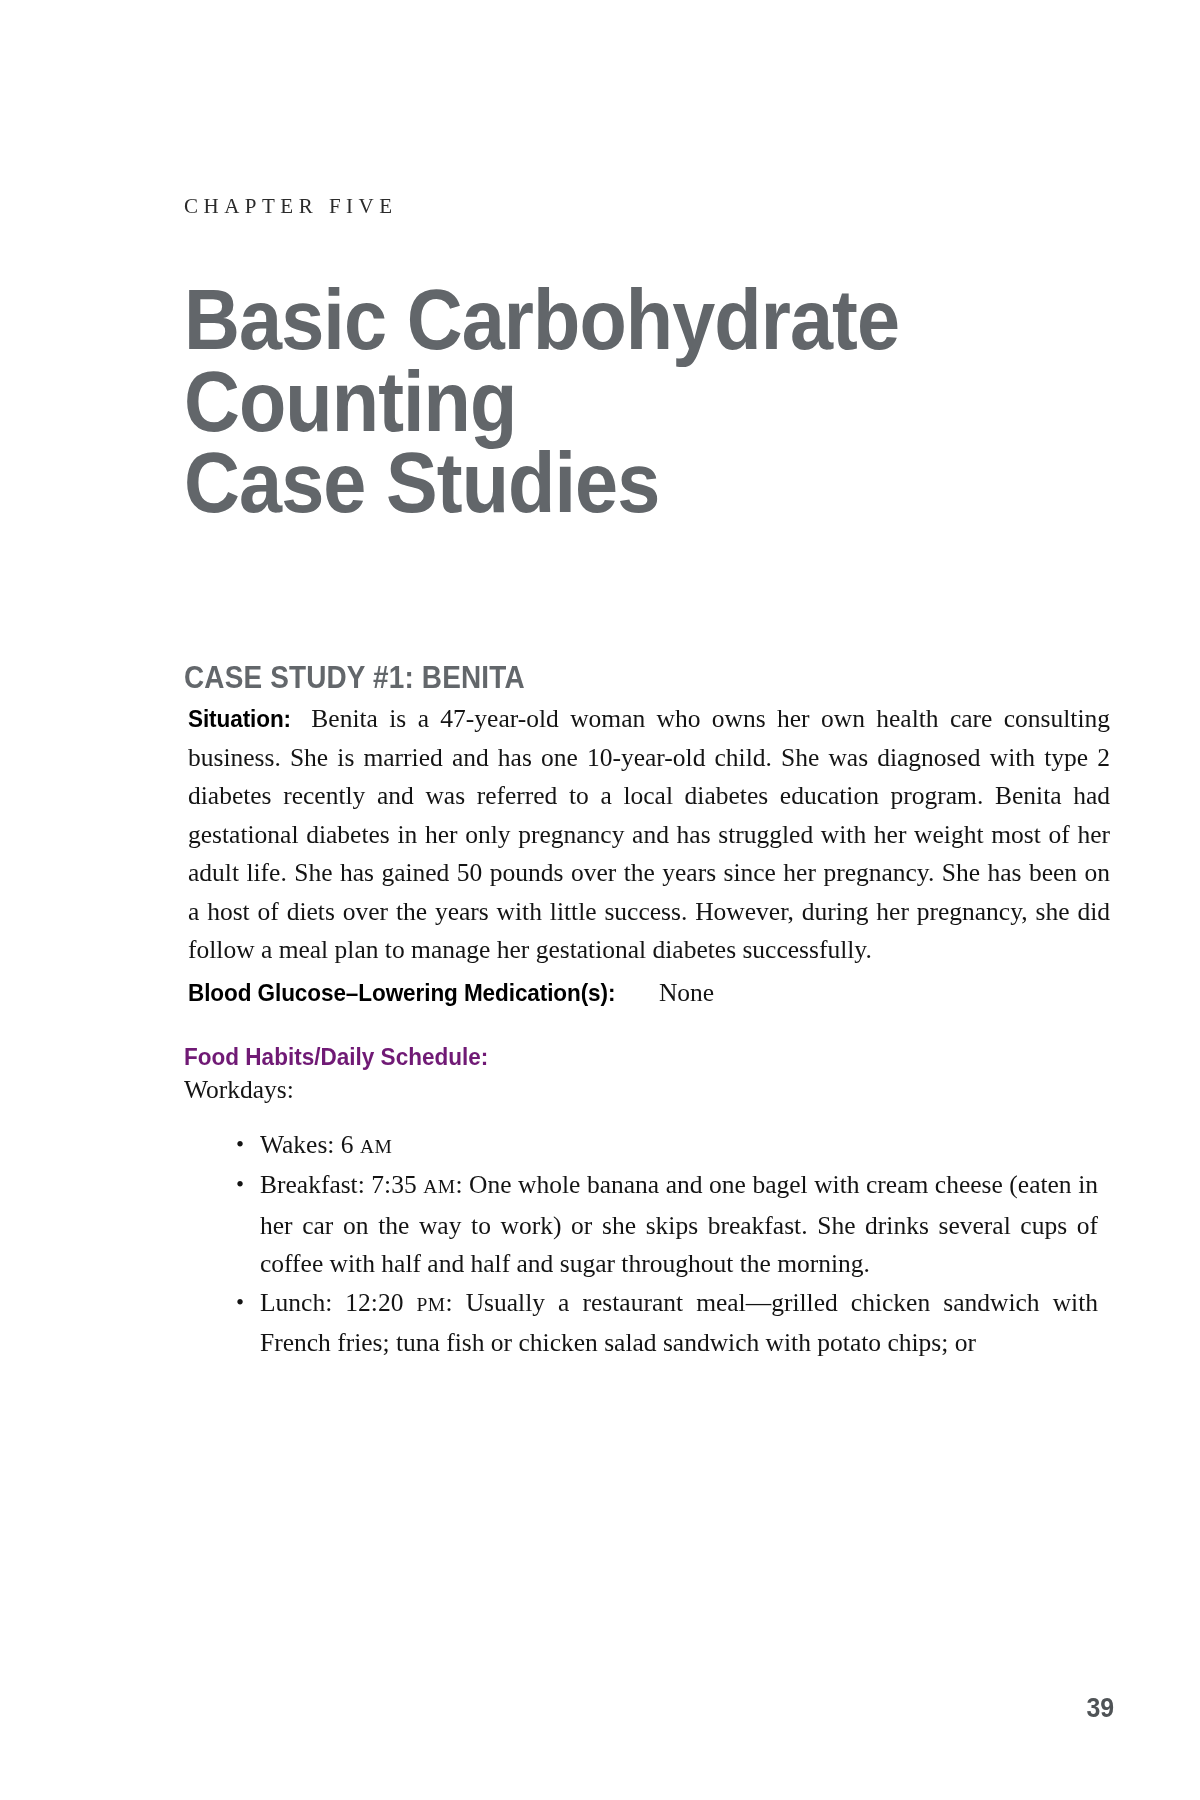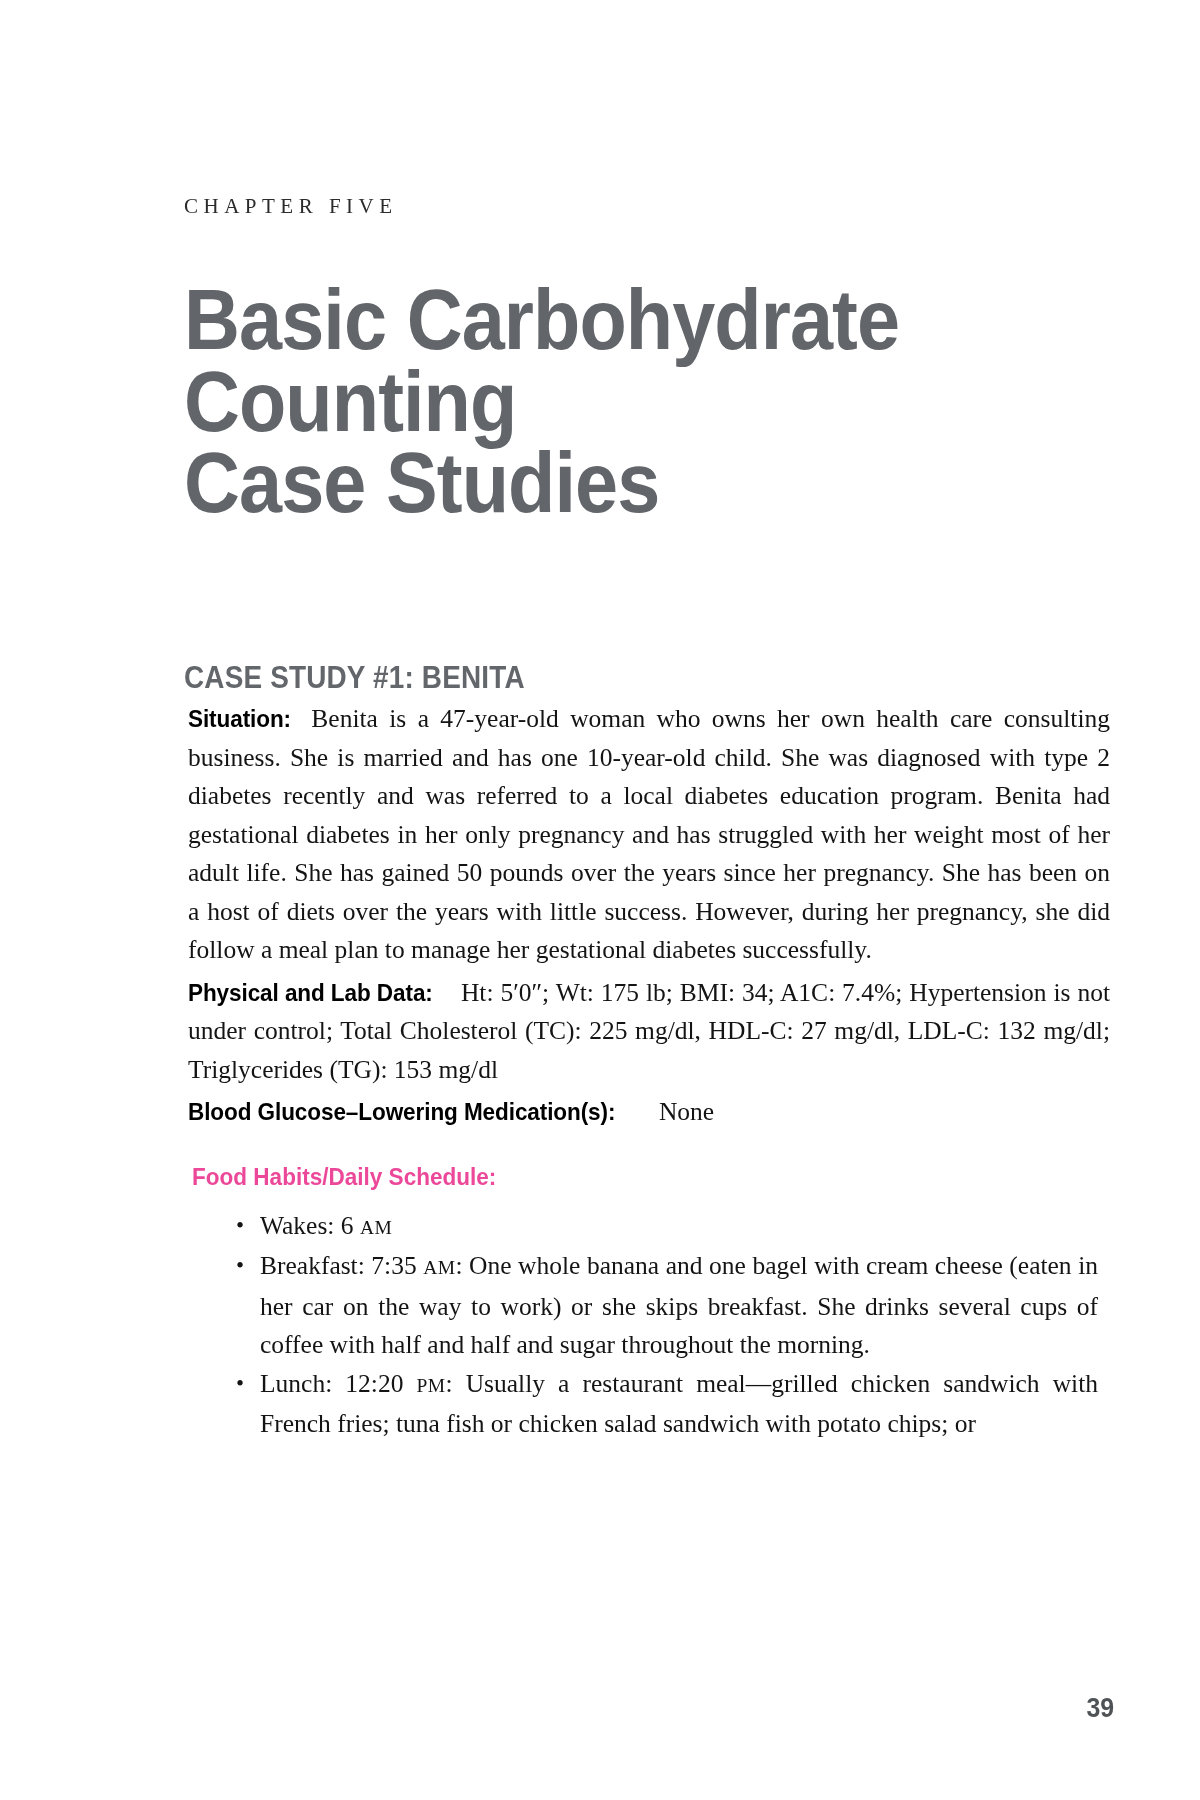--- a/index.html
+++ b/index.html
@@ -86,25 +86,25 @@
     font-weight: bold;
     font-size: 24.5px;
     color: #000;
     letter-spacing: -0.1px;
     display: inline-block;
     transform: scaleX(0.92);
     transform-origin: left center;
   }
 
   .standalone-heading {
-    margin: 8px;
+    margin: 0;
     font-family: "Liberation Sans Narrow", "Liberation Sans", sans-serif;
     font-weight: bold;
     font-size: 24.5px;
-    color: #ec4899;
+    color: #701a75;
     display: block;
   }
   .standalone-heading span {
     display: inline-block;
     transform: scaleX(0.92);
     transform-origin: left center;
   }
 
   .plain-line {
     margin: 0;
@@ -166,26 +166,26 @@
     <div class="chapter-title">
       <span class="tline">Basic Carbohydrate</span>
       <span class="tline">Counting</span>
       <span class="tline">Case Studies</span>
     </div>
 
     <div class="section-heading">CASE STUDY #1: BENITA</div>
 
     <p class="body gap-lg"><span class="runin">Situation:</span><span> Benita is a 47-year-old woman who owns her own health care consulting business. She is married and has one 10-year-old child. She was diagnosed with type 2 diabetes recently and was referred to a local diabetes education program. Benita had gestational diabetes in her only pregnancy and has struggled with her weight most of her adult life. She has gained 50 pounds over the years since her pregnancy. She has been on a host of diets over the years with little success. However, during her pregnancy, she did follow a meal plan to manage her gestational diabetes successfully.</span></p>
 
-    <p class="body gap-md"><span class="runin">Physical and Lab Data:</span><span> Ht: 5′0″; Wt: 175 lb; BMI: 34; A1C: 7.4%; Hypertension is not under control; Total Cholesterol (TC): 225 mg/dl, HDL-C: 27 mg/dl, LDL-C: 132 mg/dl; Triglycerides (TG): 153 mg/dl</span></p>
 
     <p class="body gap-md"><span class="runin">Blood Glucose–Lowering Medication(s):</span><span> None</span></p>
 
     <div class="gap-md">
       <div class="standalone-heading"><span>Food Habits/Daily Schedule:</span></div>
+      <div class="plain-line">Workdays:</div>
 
       <ul class="bullets">
         <li><span>Wakes: 6 </span><span class="sc">AM</span><span></span></li>
         <li><span>Breakfast: 7:35 </span><span class="sc">AM</span><span>: One whole banana and one bagel with cream cheese (eaten in her car on the way to work) or she skips breakfast. She drinks several cups of coffee with half and half and sugar throughout the morning.</span></li>
         <li><span>Lunch: 12:20 </span><span class="sc">PM</span><span>: Usually a restaurant meal—grilled chicken sandwich with French fries; tuna fish or chicken salad sandwich with potato chips; or</span></li>
       </ul>
     </div>
 
   </div>
 

